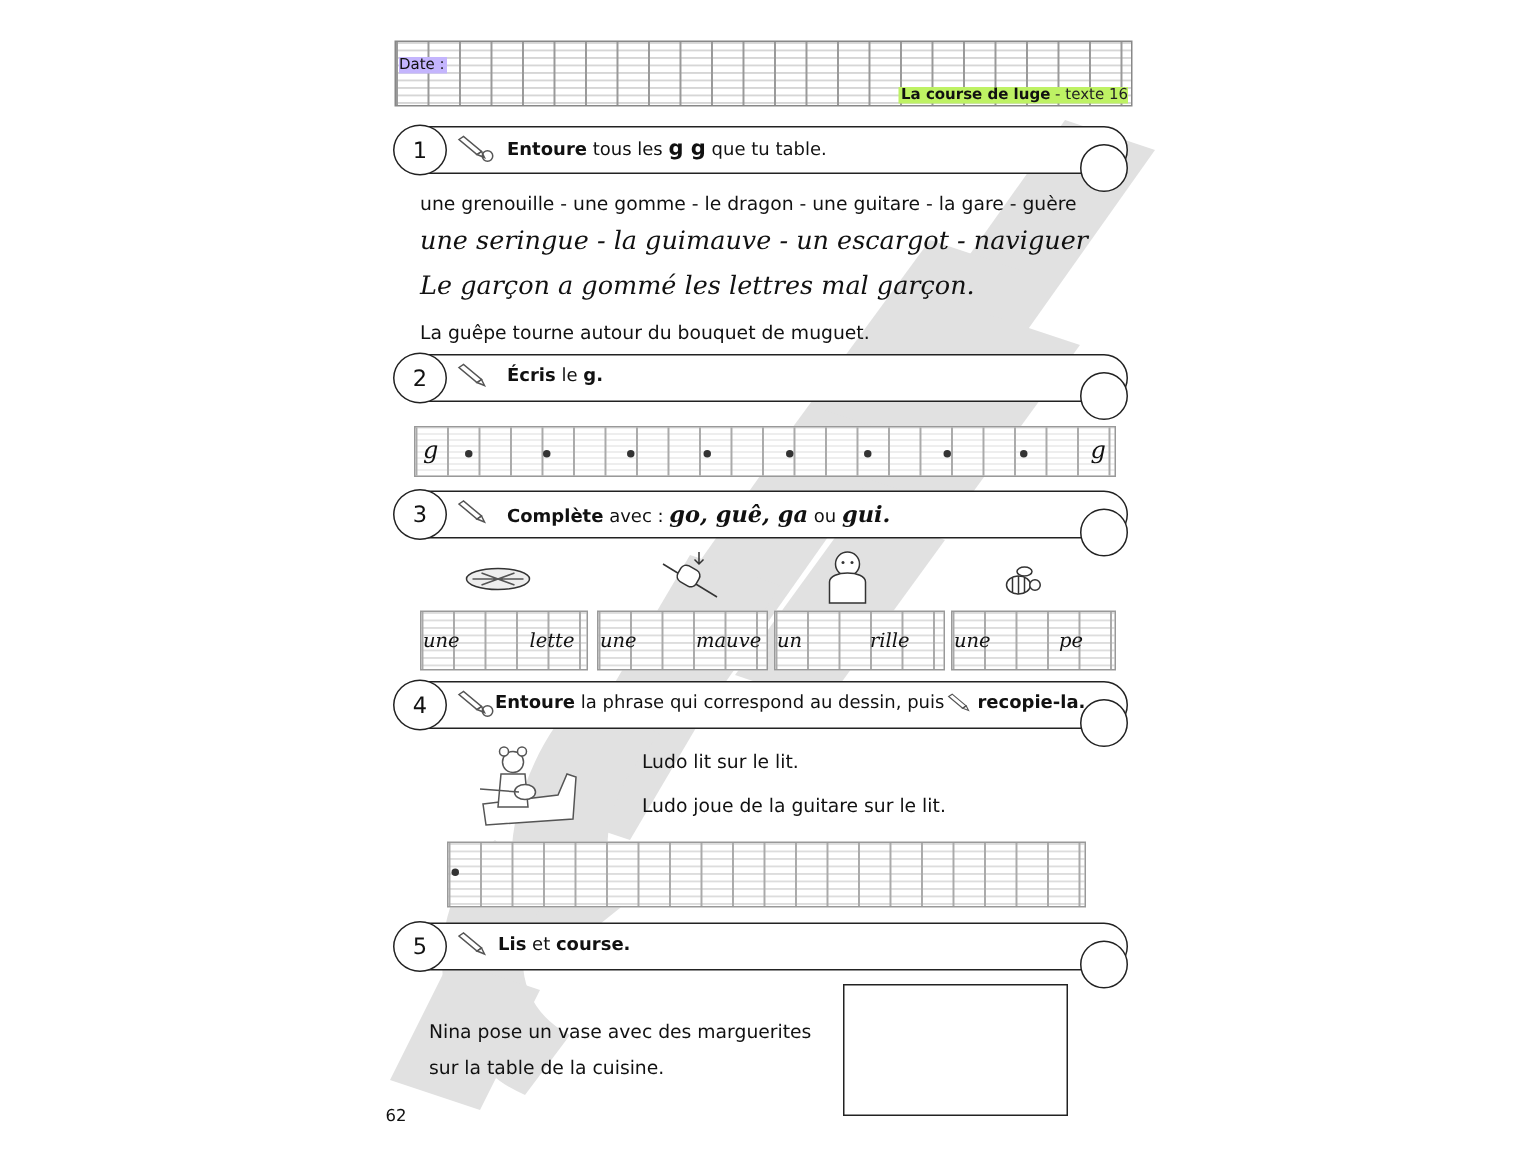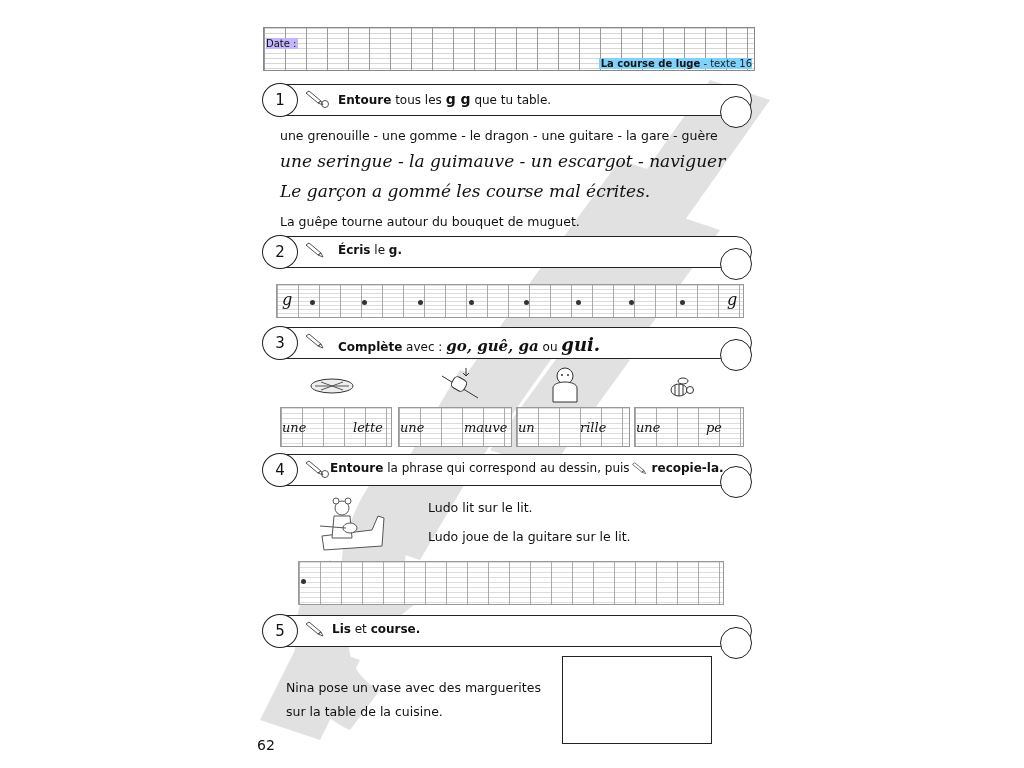--- a/index.html
+++ b/index.html
@@ -10,21 +10,21 @@
   
   .watermark { position:absolute; left:240px; top:40px; width:560px; height:720px; pointer-events:none; z-index:0; }
 
   
   .date-grid { position:absolute; left:263px; top:27px; width:490px; height:42px; border:1px solid #888;
     background-image:
       linear-gradient(to right, #999 1px, transparent 1px),
       linear-gradient(to bottom, #d6d6d6 1px, transparent 1px);
     background-size: 21px 100%, 100% 5px; z-index:1; }
   .date-label { position:absolute; left:266px; top:38px; font-size:10px; background:#c4b5fd; z-index:2; padding-right:2px; }
-  .doc-title { position:absolute; right:272px; top:58px; font-size:10px; background:#7dd3fc; z-index:2; padding-left:2px; }
+  .doc-title { position:absolute; right:272px; top:58px; font-size:10px; background:#bef264; z-index:2; padding-left:2px; }
   .doc-title b { font-weight:bold; }
   .doc-title .sub { color:#222; }
 
   
   .banner { position:absolute; left:262px; width:490px; height:34px; z-index:2; }
   .banner .bar { position:absolute; left:20px; right:0; top:0; height:30px; border:1.5px solid #222; border-radius:0 17px 17px 0; background:#fff; }
   .banner .num { position:absolute; left:0; top:-1px; width:34px; height:32px; border:1.5px solid #222; border-radius:50%; background:#fff;
                  font-size:15px; display:flex; align-items:center; justify-content:center; }
   .banner .score { position:absolute; right:0; top:12px; width:30px; height:30px; border:1.5px solid #222; border-radius:50%; background:#fff; }
   .banner .pencil { position:absolute; left:42px; top:6px; width:26px; height:18px; }
@@ -41,21 +41,21 @@
       linear-gradient(to bottom, #ddd 1px, transparent 1px);
     background-size: 21px 100%, 100% 4px; background-color:#fff; }
   .dot { position:absolute; width:5px; height:5px; border-radius:50%; background:#333; z-index:3; }
   .gletter { position:absolute; font-size:16px; z-index:3; }
 
   .ex3-word { position:absolute; font-size:13px; z-index:3; }
   .pic { position:absolute; z-index:2; }
 
   .sentence { position:absolute; left:428px; font-size:12.5px; z-index:2; white-space:nowrap; }
   .drawbox { position:absolute; left:562px; top:656px; width:148px; height:86px; border:1.5px solid #222; z-index:2; background:transparent; }
-  .page-num { position:absolute; left:257px; top:737px; font-size:14px; z-index:2; }
+  .page-num { position:absolute; left:257px; top:737px; font-size:11px; z-index:2; }
 </style>
 </head>
 <body>
 
 <svg class="watermark" viewBox="0 0 560 720">
   <g fill="#dcdcdc" opacity="0.85">
 
     <polygon points="470,40 530,60 360,300 300,280"></polygon>
     <polygon points="380,120 440,140 330,290 270,270"></polygon>
     <polygon points="420,170 480,190 400,300 340,280"></polygon>
@@ -85,21 +85,21 @@
       </g>
   </svg>
   <div class="instr">
     <b>Entoure</b><span> tous les </span><b style="font-size:14px">g g</b><span> que tu table.</span>
   </div>
   <div class="score"></div>
 </div>
 
 <div class="line-text" style="top:128px">une grenouille - une gomme - le dragon - une guitare - la gare - guère</div>
 <div class="cursive-line cursive" style="top:151px">une seringue - la guimauve - un escargot - naviguer</div>
-<div class="cursive-line cursive" style="top:181px">Le garçon a gommé les course mal écrites.</div>
+<div class="cursive-line cursive" style="top:181px">Le garçon a gommé les lettres mal garçon.</div>
 <div class="line-text" style="top:214px">La guêpe tourne autour du bouquet de muguet.</div>
 
 <div class="banner" style="top:236px">
   <div class="bar"></div>
   <div class="num">2</div>
   <svg class="pencil" viewBox="0 0 26 18">
     <g fill="none" stroke="#555" stroke-width="1">
         <path d="M2 3 L5 1 L17 11 L14 13 Z"></path>
         <path d="M14 13 L17 11 L19 15 Z"></path>
       </g>
@@ -125,21 +125,21 @@
 <div class="banner" style="top:327px">
   <div class="bar"></div>
   <div class="num">3</div>
   <svg class="pencil" viewBox="0 0 26 18">
     <g fill="none" stroke="#555" stroke-width="1">
         <path d="M2 3 L5 1 L17 11 L14 13 Z"></path>
         <path d="M14 13 L17 11 L19 15 Z"></path>
       </g>
   </svg>
   <div class="instr">
-    <b>Complète</b><span> avec : </span><b class="cursive" style="font-size:15px">go, guê, ga</b><span> ou </span><b class="cursive" style="font-size:18px">gui.</b>
+    <b>Complète</b><span> avec : </span><b class="cursive" style="font-size:15px">go, guê, ga</b><span> ou </span><b class="cursive" style="font-size:15px">gui.</b>
   </div>
   <div class="score"></div>
 </div>
 
 <svg class="pic" style="left:309px; top:376px" width="46" height="20" viewBox="0 0 46 20">
   <ellipse cx="23" cy="10" rx="21" ry="7" fill="#eee" stroke="#333"></ellipse>
   <path d="M6 10 H40 M12 6 L34 14 M12 14 L34 6" stroke="#555" fill="none"></path>
 </svg>
 <svg class="pic" style="left:440px; top:368px" width="40" height="34" viewBox="0 0 40 34">
   <path d="M2 8 L38 30" stroke="#333"></path>

